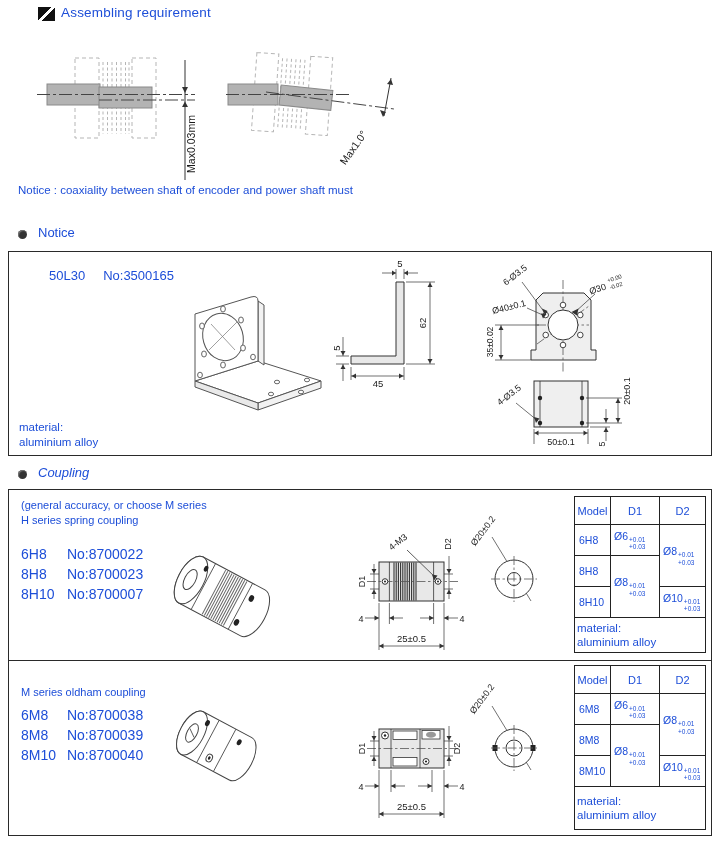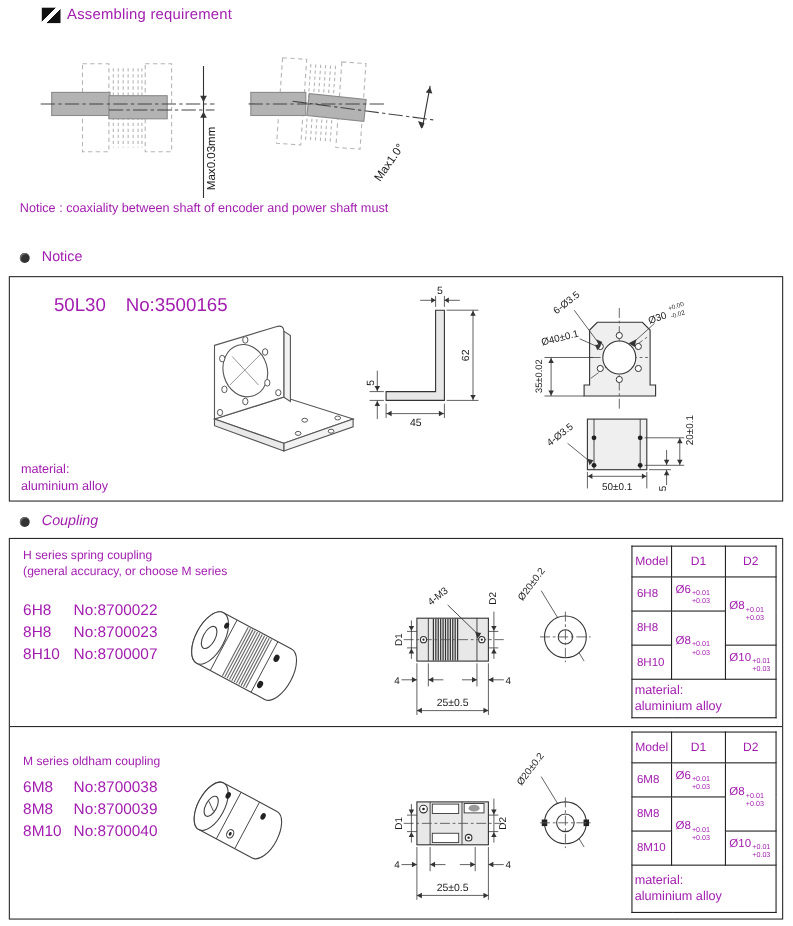--- a/index.html
+++ b/index.html
@@ -1,28 +1,28 @@
 <!DOCTYPE html>
 <html><head>
 <meta charset="utf-8">
 <style>
   html,body{margin:0;padding:0;background:#fff;}
   .page{position:relative;width:721px;height:842px;background:#fff;overflow:hidden;
-        font-family:"Liberation Sans",sans-serif;color:#a21caf;}
+        font-family:"Liberation Sans",sans-serif;color:#1d4ed8;}
   .abs{position:absolute;}
   svg{position:absolute;overflow:visible;}
   svg text{font-family:"Liberation Sans",sans-serif;fill:#1a1a1a;}
   .hdr-icon{width:17px;height:14px;background:linear-gradient(135deg,#111 42%,#fff 42%,#fff 58%,#111 58%);}
   .hdr-title{font-size:13.5px;letter-spacing:.2px;}
   .notice{font-size:11.5px;line-height:14px;}
   .notice .l2{padding-left:45px;}
   .bullet{width:9px;height:9px;border-radius:50%;background:#333;box-shadow:inset 1px 1px 1px #777;}
   .sec-label{font-size:13px;}
   .frame{border:1px solid #2a2a2a;box-sizing:border-box;}
-  .model-line{font-size:17px;padding-left:28px;}
+  .model-line{font-size:13px;padding-left:28px;}
   .model-line .no{margin-left:18px;}
   .material{font-size:11.5px;line-height:14.5px;}
   .desc{font-size:11px;line-height:14.5px;}
   .desc .gap{margin-top:3px;}
   .mrow{font-size:14px;height:20px;}
   .mrow .nm{display:inline-block;width:42px;}
   .crow-h{position:relative;height:170px;border-bottom:1px solid #2a2a2a;}
   .crow-m{position:relative;height:175px;}
   table.ctable{border-collapse:collapse;table-layout:fixed;width:131px;position:absolute;background:#fff;}
   table.ctable td{border:1px solid #222;padding:0 0;font-size:10.5px;vertical-align:middle;}
@@ -247,22 +247,22 @@
     </svg>
   </div>
 
   <div class="abs bullet" style="left:18px;top:470px;"></div>
   <div class="abs sec-label" style="left:38px;top:465px;font-style:italic;">Coupling</div>
 
   <div class="abs frame" style="left:8px;top:489px;width:704px;height:347px;">
 
     <div class="crow-h">
       <div class="abs desc" style="left:12px;top:8px;">
+        <div>(general accuracy, or choose M series</div>
         <div>H series spring coupling</div>
-        <div>(general accuracy, or choose M series</div>
       </div>
       <div class="abs" style="left:12px;top:56px;">
         <div class="mrow">
           <span class="nm">6H8</span>
           <span>No:8700022</span>
         </div>
         <div class="mrow">
           <span class="nm">8H8</span>
           <span>No:8700023</span>
         </div>

